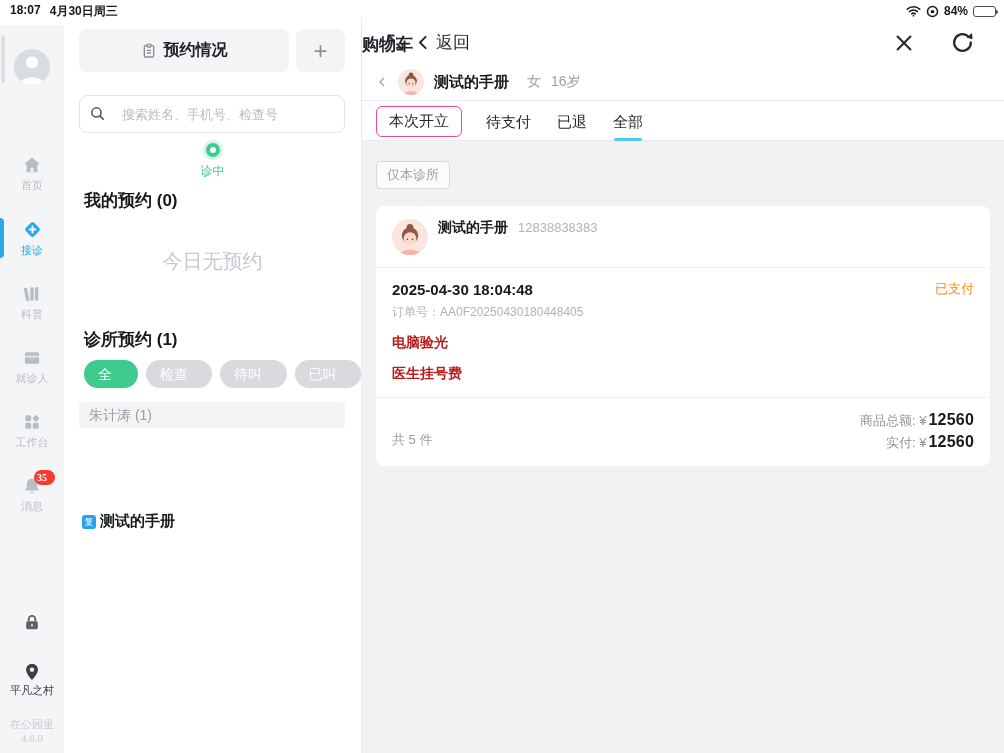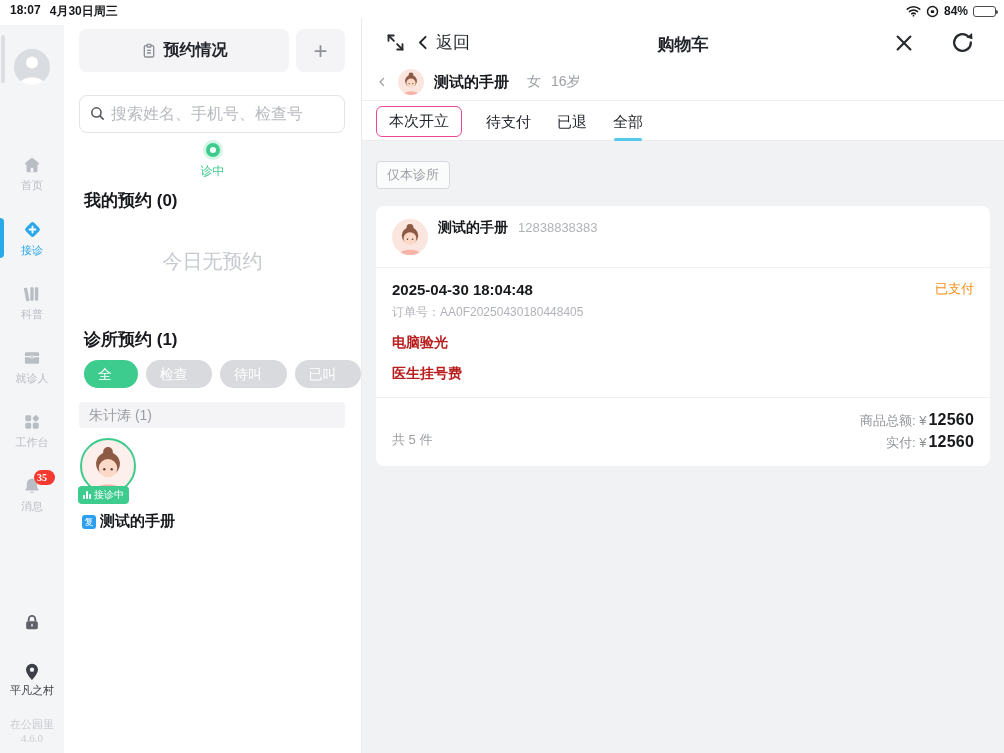--- a/index.html
+++ b/index.html
@@ -39,21 +39,21 @@
   
   .mid { position:absolute; left:64px; top:0; width:297px; height:753px; background:#fff; }
   .appt-btn { position:absolute; left:15px; top:29px; width:210px; height:43px; background:#f4f4f6;
     border-radius:8px; display:flex; align-items:center; justify-content:center; gap:7px;
     font-size:16px; font-weight:600; color:#1f2329; cursor:pointer; }
   .add-btn { position:absolute; left:232px; top:29px; width:49px; height:43px; background:#f4f4f6;
     border-radius:8px; display:flex; align-items:center; justify-content:center;
     font-size:24px; font-weight:300; color:#8d9096; cursor:pointer; }
   .search-box { position:absolute; left:15px; top:95px; width:266px; height:38px; }
   .search-box input { width:100%; height:100%; border:1px solid #e3e4e6; border-radius:8px;
-    padding:0 10px 0 31px; font-size:16px; color:#1f2329; outline:none; background:#fff;
+    padding:0 10px 0 42px; font-size:13px; color:#1f2329; outline:none; background:#fff;
     font-family:"Liberation Sans","DejaVu Sans",sans-serif; }
   .search-box input::placeholder { color:#b7babf; }
   .search-box .sicon { position:absolute; left:10px; top:10px; color:#55575c; }
   .status-ind { position:absolute; left:0; top:143px; width:100%; display:flex; align-items:center;
     justify-content:center; gap:6px; font-size:12px; color:#3ecb8e;flex-direction:column; }
   .status-dot { width:14px; height:14px; border:4px solid #3ecb8e; border-radius:50%;
     box-shadow:0 0 0 3px rgba(62,203,142,.22); background:#fff; }
   .sec-title { position:absolute; left:20px; font-size:17px; font-weight:700; color:#17191d; }
   .empty-txt { position:absolute; left:0; top:248px; width:100%; text-align:center; font-size:20px; color:#c6c9cf; }
   .chips { position:absolute; left:20px; top:360px; display:flex; gap:8px; }
@@ -74,21 +74,21 @@
     text-align:center; border-radius:3px; }
   .pat-name { font-size:15px; font-weight:700; color:#17191d; white-space:nowrap; }
 
   
   .divider-v { position:absolute; left:361px; top:18px; bottom:0; width:1px; background:#e8e9eb; }
   .right { position:absolute; left:362px; top:0; right:0; height:753px; background:#fff; }
   .r-header { position:absolute; top:24px; left:0; right:0; height:40px; }
   .expand-ic { position:absolute; left:23px; top:8px; color:#26292e; cursor:pointer; }
   .back { position:absolute; left:53px; top:7px; display:flex; align-items:center; gap:4px;
     font-size:17px; color:#1f2329; cursor:pointer; }
-  .r-title { position:absolute; left:0; right:0; top:9px; text-align:center; font-size:17px; font-weight:700; }
+  .r-title { position:absolute; left:0; right:0; top:9px; text-align:left; font-size:17px; font-weight:700; }
   .close-ic { position:absolute; right:89px; top:8px; color:#26292e; cursor:pointer; }
   .refresh-ic { position:absolute; right:29px; top:6px; color:#26292e; cursor:pointer; }
   .r-patientbar { position:absolute; top:64px; left:0; right:0; height:37px; border-bottom:1px solid #e9eff3;
     display:flex; align-items:center; gap:10px; padding-left:14px; }
   .pb-chev { color:#9b9ea4; }
   .pb-avatar { width:26px; height:26px; border-radius:50%; background:#fbe5df; overflow:hidden; }
   .pb-name { font-size:15px; font-weight:700; color:#17191d; margin-right:8px; }
   .pb-meta { font-size:14px; color:#9b9ea4; }
   .r-tabs { position:absolute; top:102px; left:0; right:0; height:39px; border-bottom:1px solid #ececee;
     display:flex; align-items:center; gap:26px; padding-left:14px; }
@@ -289,35 +289,20 @@
 
     <div class="chips">
       <span class="chip active">全部</span>
       <span class="chip">检查中</span>
       <span class="chip">待叫号</span>
       <span class="chip">已叫号</span>
     </div>
 
     <div class="group-hd">朱计涛 (1)</div>
 
-    <div class="pat-entry">
-      <div class="pat-avatar">
-        <svg width="52" height="52" viewBox="0 0 48 48">
-            <use href="#avatar-girl"></use>
-          </svg>
-      </div>
-      <div class="pat-badge">
-        <span class="bars">
-          <i style="height:4px"></i>
-            <i style="height:8px"></i>
-            <i style="height:5px"></i>
-        </span>
-        <span>接诊中</span>
-      </div>
-    </div>
     <div class="pat-name-row">
       <span class="tag-blue">复</span>
       <span class="pat-name">测试的手册</span>
     </div>
   </section>
 
   <div class="divider-v"></div>
 
   <section class="right">
     <div class="r-header">

